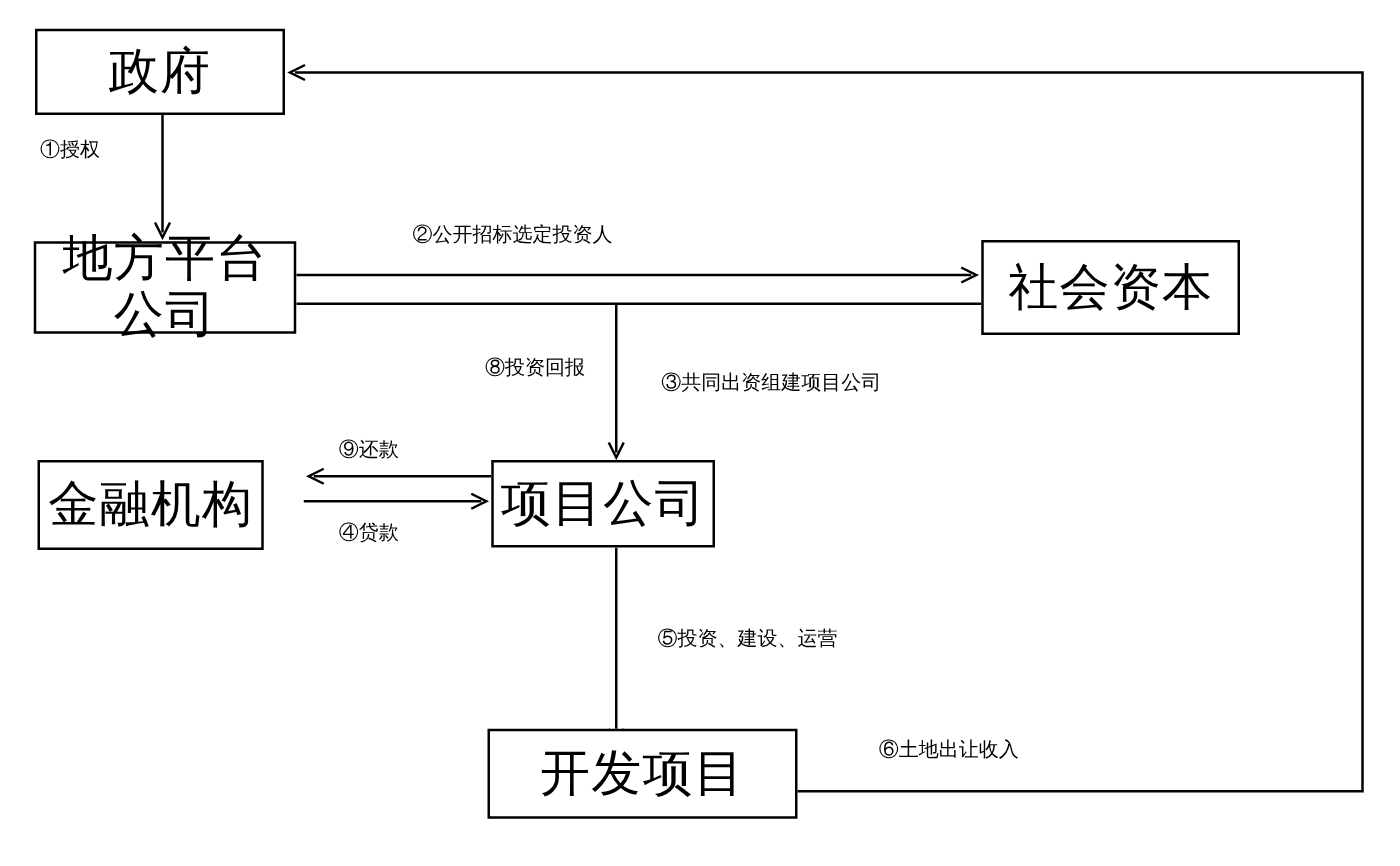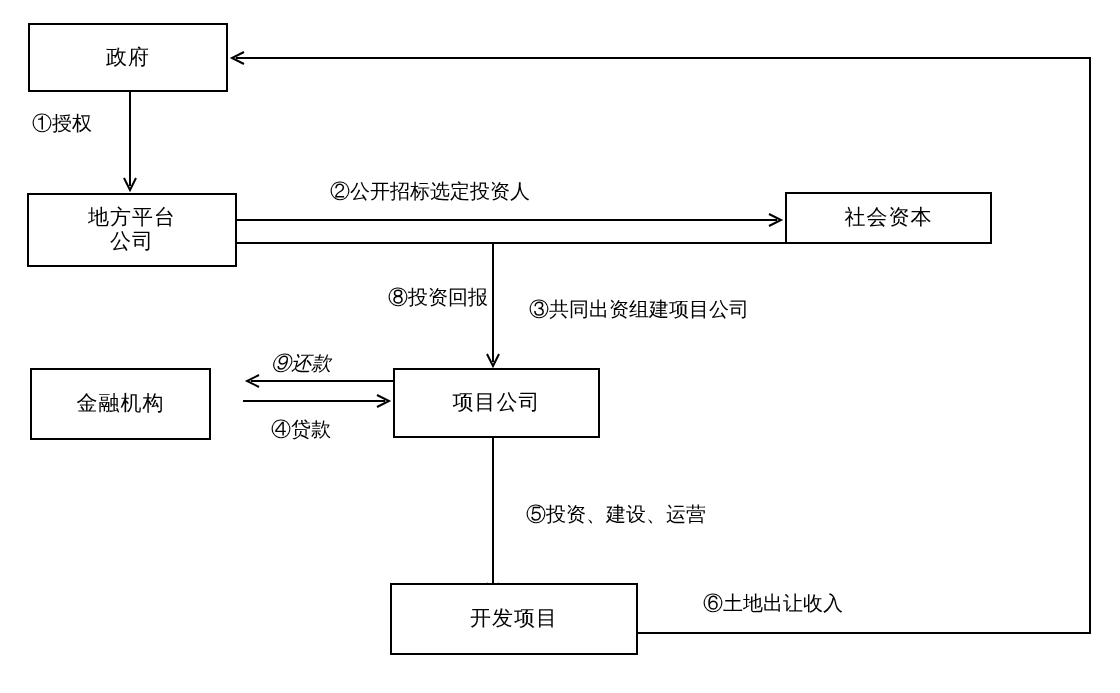--- a/index.html
+++ b/index.html
@@ -25,31 +25,31 @@
   .node {
     position: absolute;
     box-sizing: border-box;
     border: 2px solid #000000;
     background: #ffffff;
     display: flex;
     flex-direction: column;
     align-items: center;
     justify-content: center;
     color: #000000;
-    font-size: 21px;
+    font-size: 40px;
     line-height: 1.12;
     letter-spacing: 1px;
     white-space: nowrap;
     z-index: 3;
   }
   .node .line2 { display: block; }
   .edge-label {
     position: absolute;
     color: #000000;
-    font-size: 20px;
+    font-size: 16px;
     line-height: 1.15;
     white-space: nowrap;
     background: transparent;
     z-index: 4;
   }
   .edge-label .l2 { display: block; }
 </style>
 </head>
 <body>
 
@@ -107,29 +107,29 @@
 
   <div class="node" style="left:28px; top:23px; width:200px; height:69px;">
     <span>政府</span>
   </div>
 
   <div class="node" style="left:27px; top:193px; width:210px; height:74px;">
     <span>地方平台</span>
     <span class="line2">公司</span>
   </div>
 
-  <div class="node" style="left:785px; top:192px; width:207px; height:52px;">
+  <div class="node" style="left:785px; top:192px; width:207px; height:76px;">
     <span>社会资本</span>
   </div>
 
   <div class="node" style="left:30px; top:368px; width:181px; height:72px;">
     <span>金融机构</span>
   </div>
 
-  <div class="node" style="left:393px; top:368px; width:207px; height:70px;">
+  <div class="node" style="left:393px; top:368px; width:179px; height:70px;">
     <span>项目公司</span>
   </div>
 
   <div class="node" style="left:390px; top:583px; width:248px; height:72px;">
     <span>开发项目</span>
   </div>
 
   <div class="edge-label" style="left:32px; top:112px;">
     <span>①授权</span>
   </div>
@@ -139,21 +139,21 @@
   </div>
 
   <div class="edge-label" style="left:340px; top:286px;margin-left:48px;">
     <span>⑧投资回报</span>
   </div>
 
   <div class="edge-label" style="left:529px; top:298px;">
     <span>③共同出资组建项目公司</span>
   </div>
 
-  <div class="edge-label" style="left:271px; top:352px;font-style:italic;">
+  <div class="edge-label" style="left:271px; top:352px;">
     <span>⑨还款</span>
   </div>
 
   <div class="edge-label" style="left:271px; top:418px;">
     <span>④贷款</span>
   </div>
 
   <div class="edge-label" style="left:526px; top:503px;">
     <span>⑤投资、建设、运营</span>
   </div>

